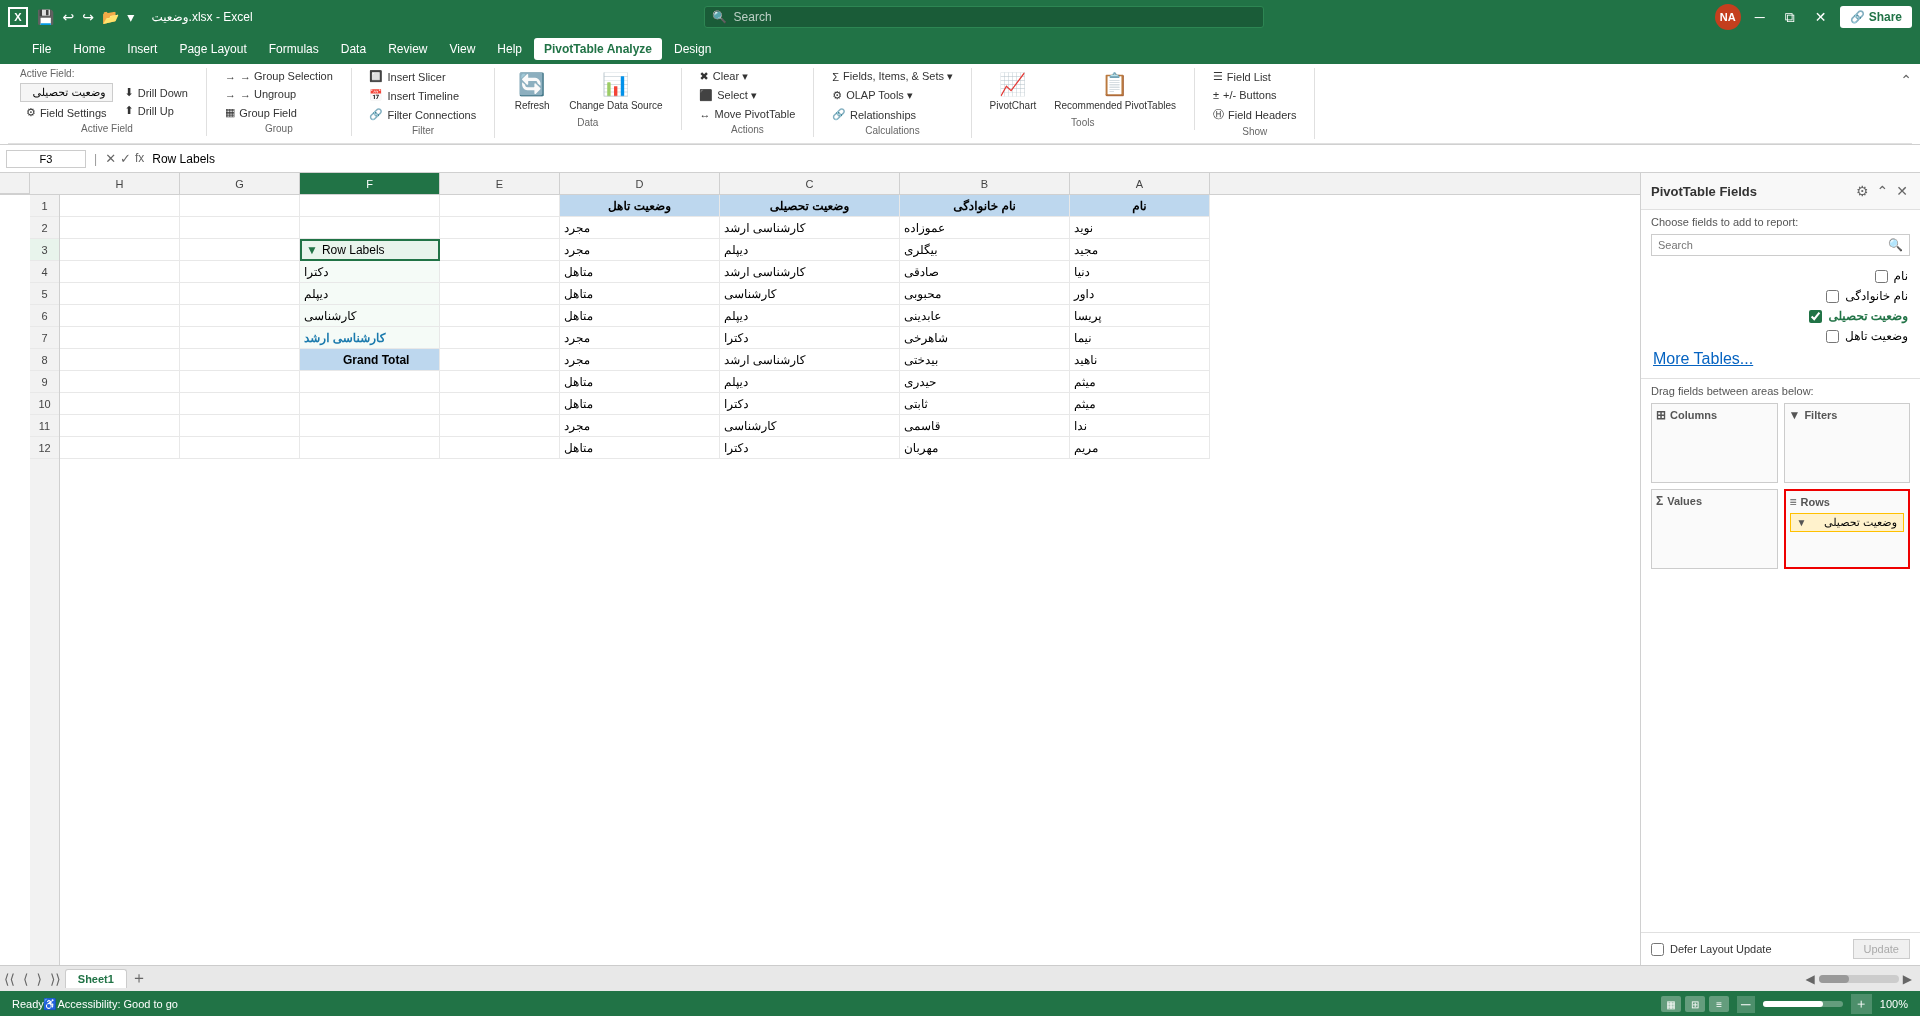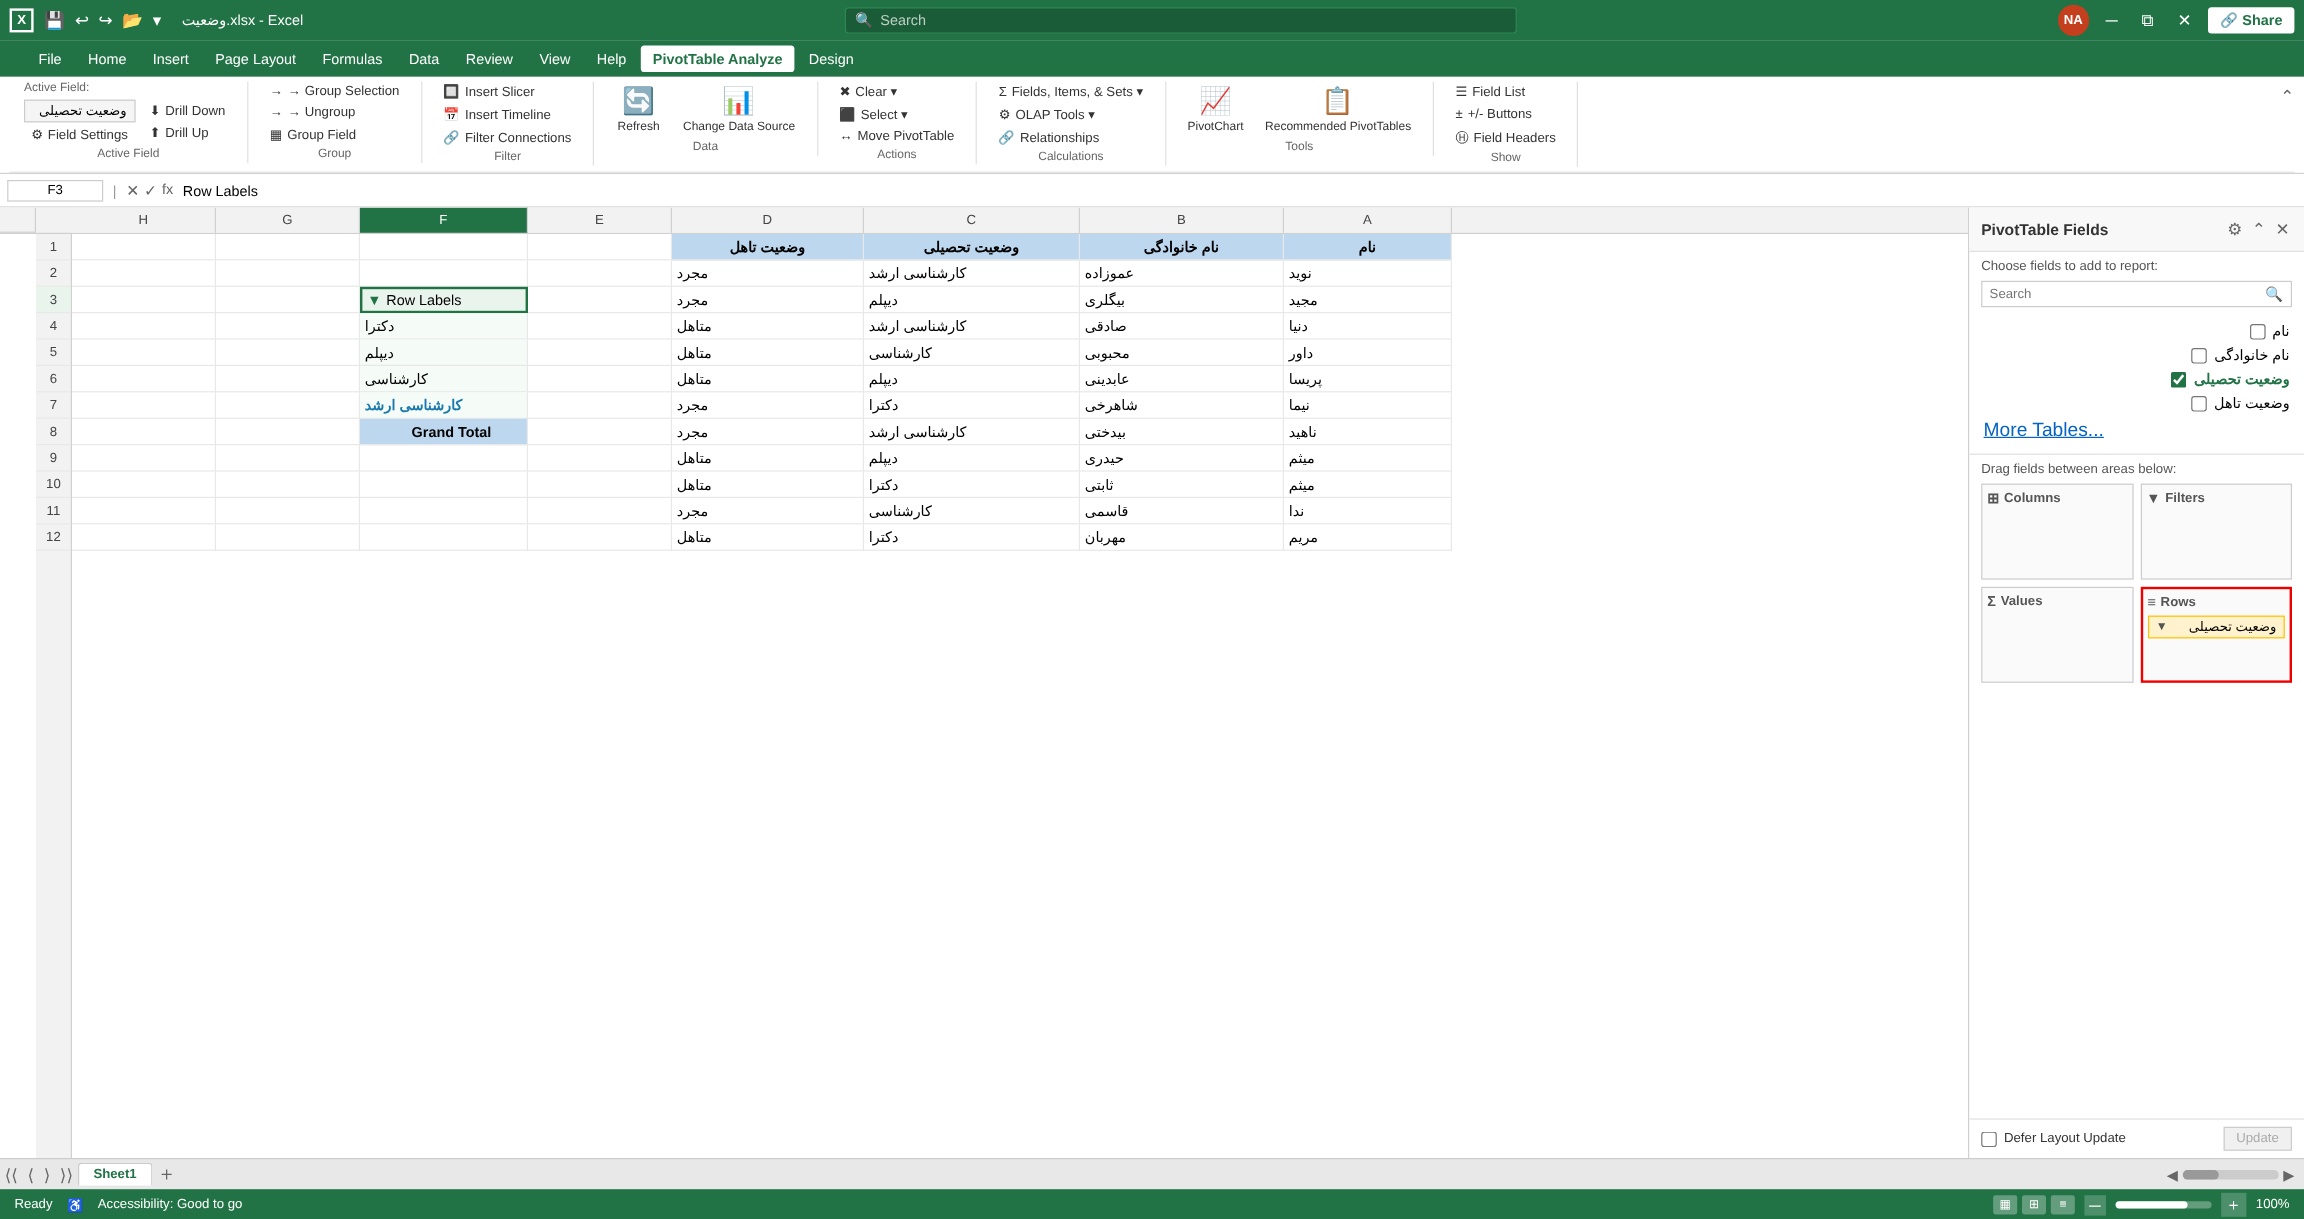--- a/index.html
+++ b/index.html
@@ -55,21 +55,21 @@
     .grid-row { display: flex; height: 22px; }
     .cell { display: flex; align-items: center; border-right: 1px solid #e8e8e8; border-bottom: 1px solid #e8e8e8; padding: 0 4px; font-size: 12px; overflow: hidden; white-space: nowrap; cursor: cell; }
     .cell.selected { background: #d9f0e3; border: 2px solid #217346; }
     .cell.header-cell { background: #bdd7ee; font-weight: bold; text-align: center; justify-content: center; }
     .cell.pivot-label { background: #e8f4ec; }
     .cell.grand-total { background: #bdd7ee; font-weight: bold; }
     .cell-rtl { direction: rtl; justify-content: flex-end; }
 
     
     .status-bar { background: #217346; color: white; height: 26px; display: flex; align-items: center; padding: 0 12px; font-size: 11px; justify-content: space-between; }
-    .status-bar-left { display: flex; align-items: center; gap: 12px; }
+    .status-bar-left { display: flex; align-items: center; }
     .status-bar-right { display: flex; align-items: center; gap: 8px; }
     .zoom-control { display: flex; align-items: center; gap: 4px; }
     .view-icons { display: flex; gap: 4px; }
     .view-icon { width: 20px; height: 16px; background: rgba(255,255,255,0.3); display: flex; align-items: center; justify-content: center; font-size: 10px; cursor: pointer; border-radius: 2px; }
     .sheet-tab { padding: 3px 12px; background: white; border: 1px solid #ccc; border-bottom: none; cursor: pointer; font-size: 11px; color: #217346; font-weight: 600; border-radius: 3px 3px 0 0; }
     .sheet-tab-nav { background: none; border: none; cursor: pointer; color: #666; padding: 0 4px; font-size: 14px; }
     .add-sheet { background: none; border: none; cursor: pointer; color: #666; font-size: 16px; padding: 0 4px; }
 
     
     .pivot-panel { width: 280px; min-width: 280px; background: white; border-left: 1px solid #d0d0d0; display: flex; flex-direction: column; overflow: hidden; }

